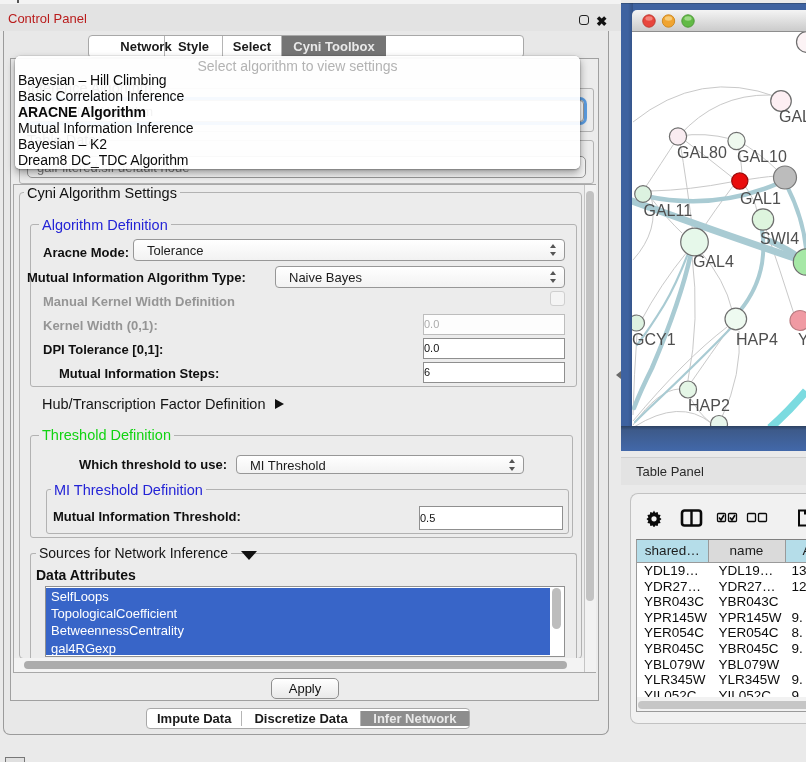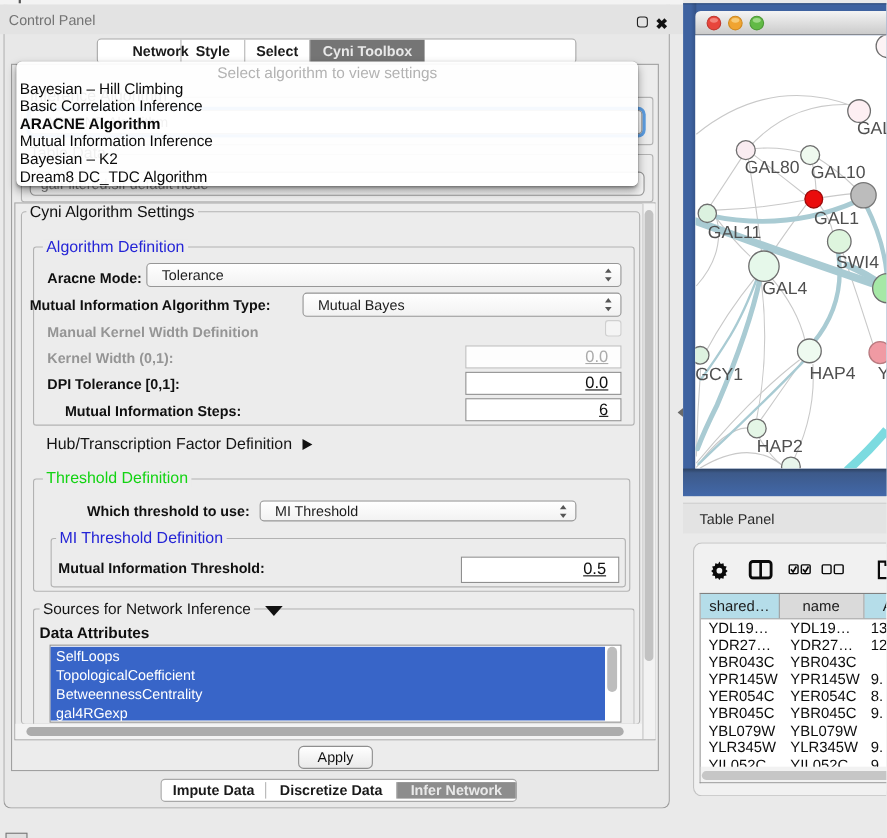--- a/index.html
+++ b/index.html
@@ -5,39 +5,39 @@
 * { margin:0; padding:0; box-sizing:border-box; }
 html,body { width:806px; height:762px; overflow:hidden; }
 body { font-family:"Liberation Sans", sans-serif; background:#eaeaea; position:relative; }
 .abs { position:absolute; }
 
 #cp { left:3px; top:4px; width:606px; height:731px; background:#e8e8e8;
       border:1px solid #9b9b9b; border-top:none; border-radius:0 0 7px 7px; }
 #titlebar { left:0; top:4px; width:621px; height:27px; background:#e3e3e3; }
 #topstrip { left:0; top:0; width:621px; height:4px; background:#f3f3f3; }
 #toptick { left:17px; top:0; width:2px; height:3px; background:#555; }
-#cp-title { left:8px; top:11px; font-size:13px; color:#737373; }
+#cp-title { left:8px; top:11px; font-size:13px; color:#b91c1c; }
 #cp-float { left:579px; top:14.5px; width:10px; height:10px; border:1.6px solid #222; border-radius:3px; }
 #cp-close { left:596px; top:13px; font-size:13.5px; font-weight:bold; color:#111; }
 
 .tabstrip { background:#fff; border:1px solid #a8a8a8; border-radius:4px; display:flex; overflow:hidden; }
 .tabstrip .tab { font-size:13px; font-weight:bold; color:#1a1a1a; display:flex; align-items:center; justify-content:center; border-right:1px solid #b5b5b5; }
 .tabstrip .tab:last-child { border-right:none; }
 .tabstrip .sel { background:#757575; color:#e9e9e9; }
 
 #content { left:10px; top:58px; width:589px; height:643px; background:#ececec; border:1px solid #a0a0a0; }
 .gbox { position:absolute; border:1px solid #b2b2b2; border-radius:3px; }
 .glabel { position:absolute; background:#ececec; padding:0 3px; font-size:14.5px; line-height:14.5px; }
 .combo { position:absolute; border:1px solid #979797; border-radius:4px;
          background:linear-gradient(#ffffff,#f2f2f2); font-size:13px; color:#1c1c1c; }
 .combo .ct { position:absolute; left:13px; top:50%; transform:translateY(-50%); white-space:nowrap; }
 .spin { position:absolute; right:7px; top:50%; transform:translateY(-50%); width:7px; height:12px; }
 .spin:before { content:""; position:absolute; left:0; top:0; border-left:3.5px solid transparent; border-right:3.5px solid transparent; border-bottom:4.5px solid #555; }
 .spin:after { content:""; position:absolute; left:0; bottom:0; border-left:3.5px solid transparent; border-right:3.5px solid transparent; border-top:4.5px solid #555; }
-.field { position:absolute; background:#fff; border:1px solid #8f8f8f; font-size:15px; color:#111; text-align:right; padding-right:11px;text-decoration:underline; }
+.field { position:absolute; background:#fff; border:1px solid #8f8f8f; font-size:11px; color:#111; text-align:left; padding-right:11px; }
 .lbl { position:absolute; font-size:13px; font-weight:bold; color:#101010; white-space:nowrap; }
 .dis { color:#959595; }
 .trow { display:flex; height:15.6px; line-height:15.6px; }
 .trow span:nth-child(1) { flex:0 0 72.5px; padding-left:7px; }
 .trow span:nth-child(2) { flex:0 0 78px; padding-left:9px; }
 .trow span:nth-child(3) { flex:1 1 0; min-width:0; overflow:hidden; padding-left:4px; }
 </style>
 </head>
 <body>
 
@@ -85,21 +85,21 @@
 <div class="abs glabel" style="left:39px; top:218px; color:#2424d6;">Algorithm Definition</div>
 
 <div class="abs lbl" style="left:43px; top:245px;">Aracne Mode:</div>
 <div class="abs combo" style="left:133px; top:239px; width:432px; height:22px;">
     <span class="ct">Tolerance</span>
     <span class="spin"></span>
   </div>
 
 <div class="abs lbl" style="left:27px; top:270px;">Mutual Information Algorithm Type:</div>
 <div class="abs combo" style="left:275px; top:266px; width:290px; height:22px;">
-    <span class="ct">Mutual Bayes</span>
+    <span class="ct">Naive Bayes</span>
     <span class="spin"></span>
   </div>
 
 <div class="abs lbl dis" style="left:43px; top:294px;">Manual Kernel Width Definition</div>
 <div class="abs" style="left:550px; top:291px; width:15px; height:15px; background:#f4f4f4; border:1px solid #cfcfcf; border-radius:3px;"></div>
 
 <div class="abs lbl dis" style="left:43px; top:318px;">Kernel Width (0,1):</div>
 <div class="abs field" style="left:423px; top:314px; width:142px; height:21px; line-height:19px; color:#ababab; background:#fdfdfd; border-color:#bdbdbd;">0.0</div>
 
 <div class="abs lbl" style="left:43px; top:342px;">DPI Tolerance [0,1]:</div>

